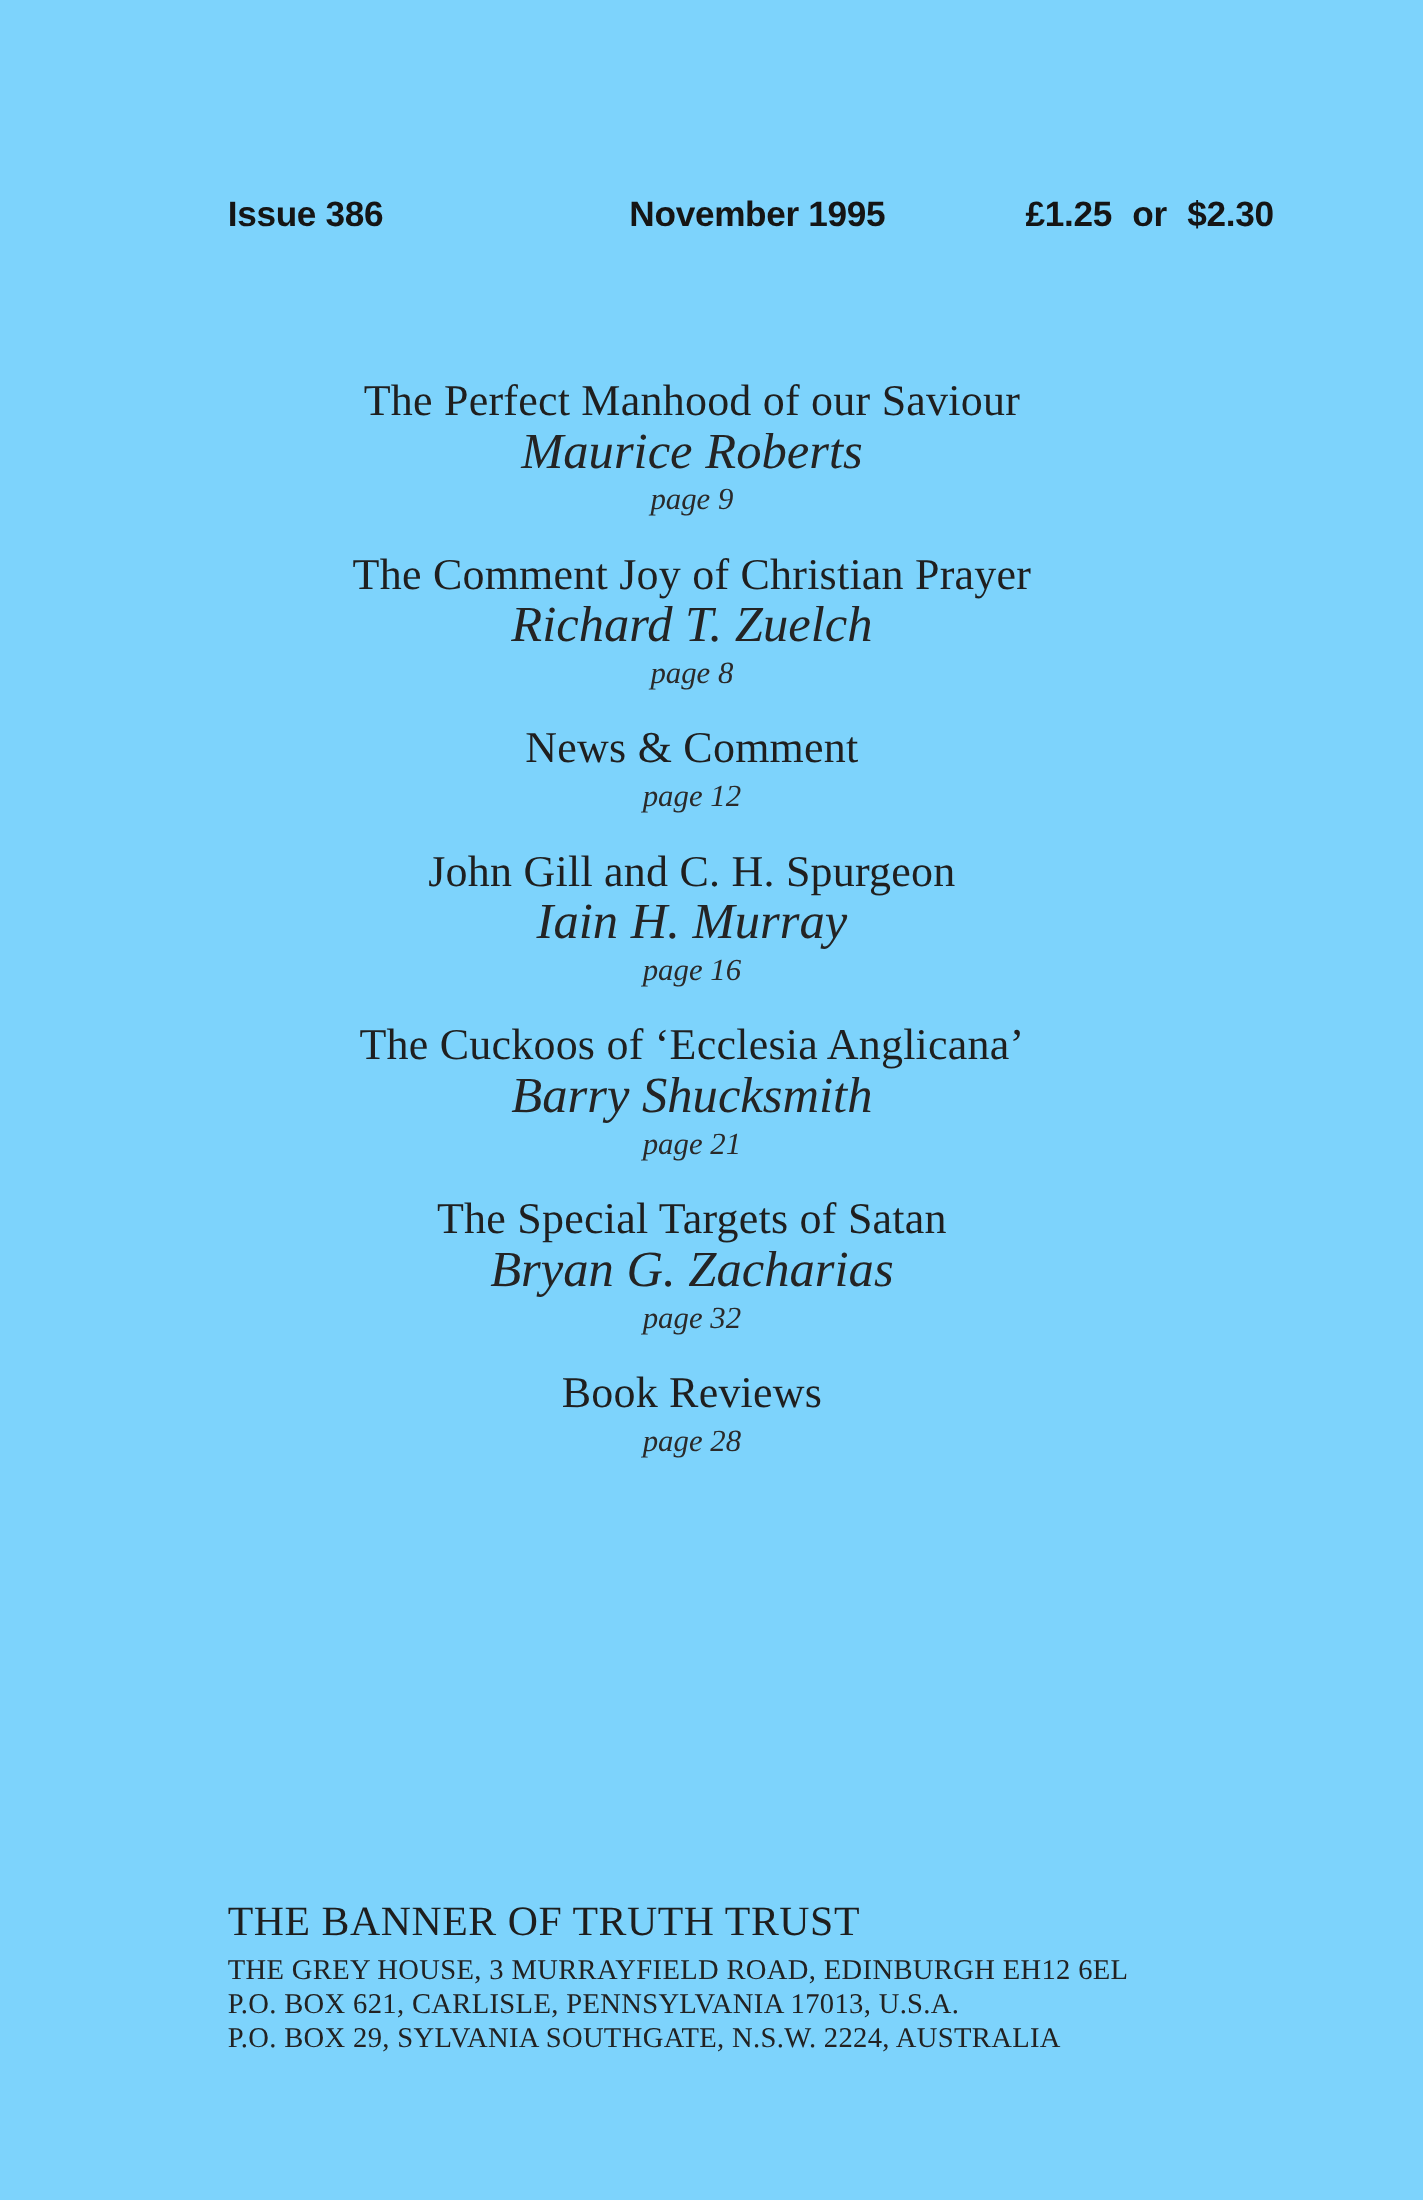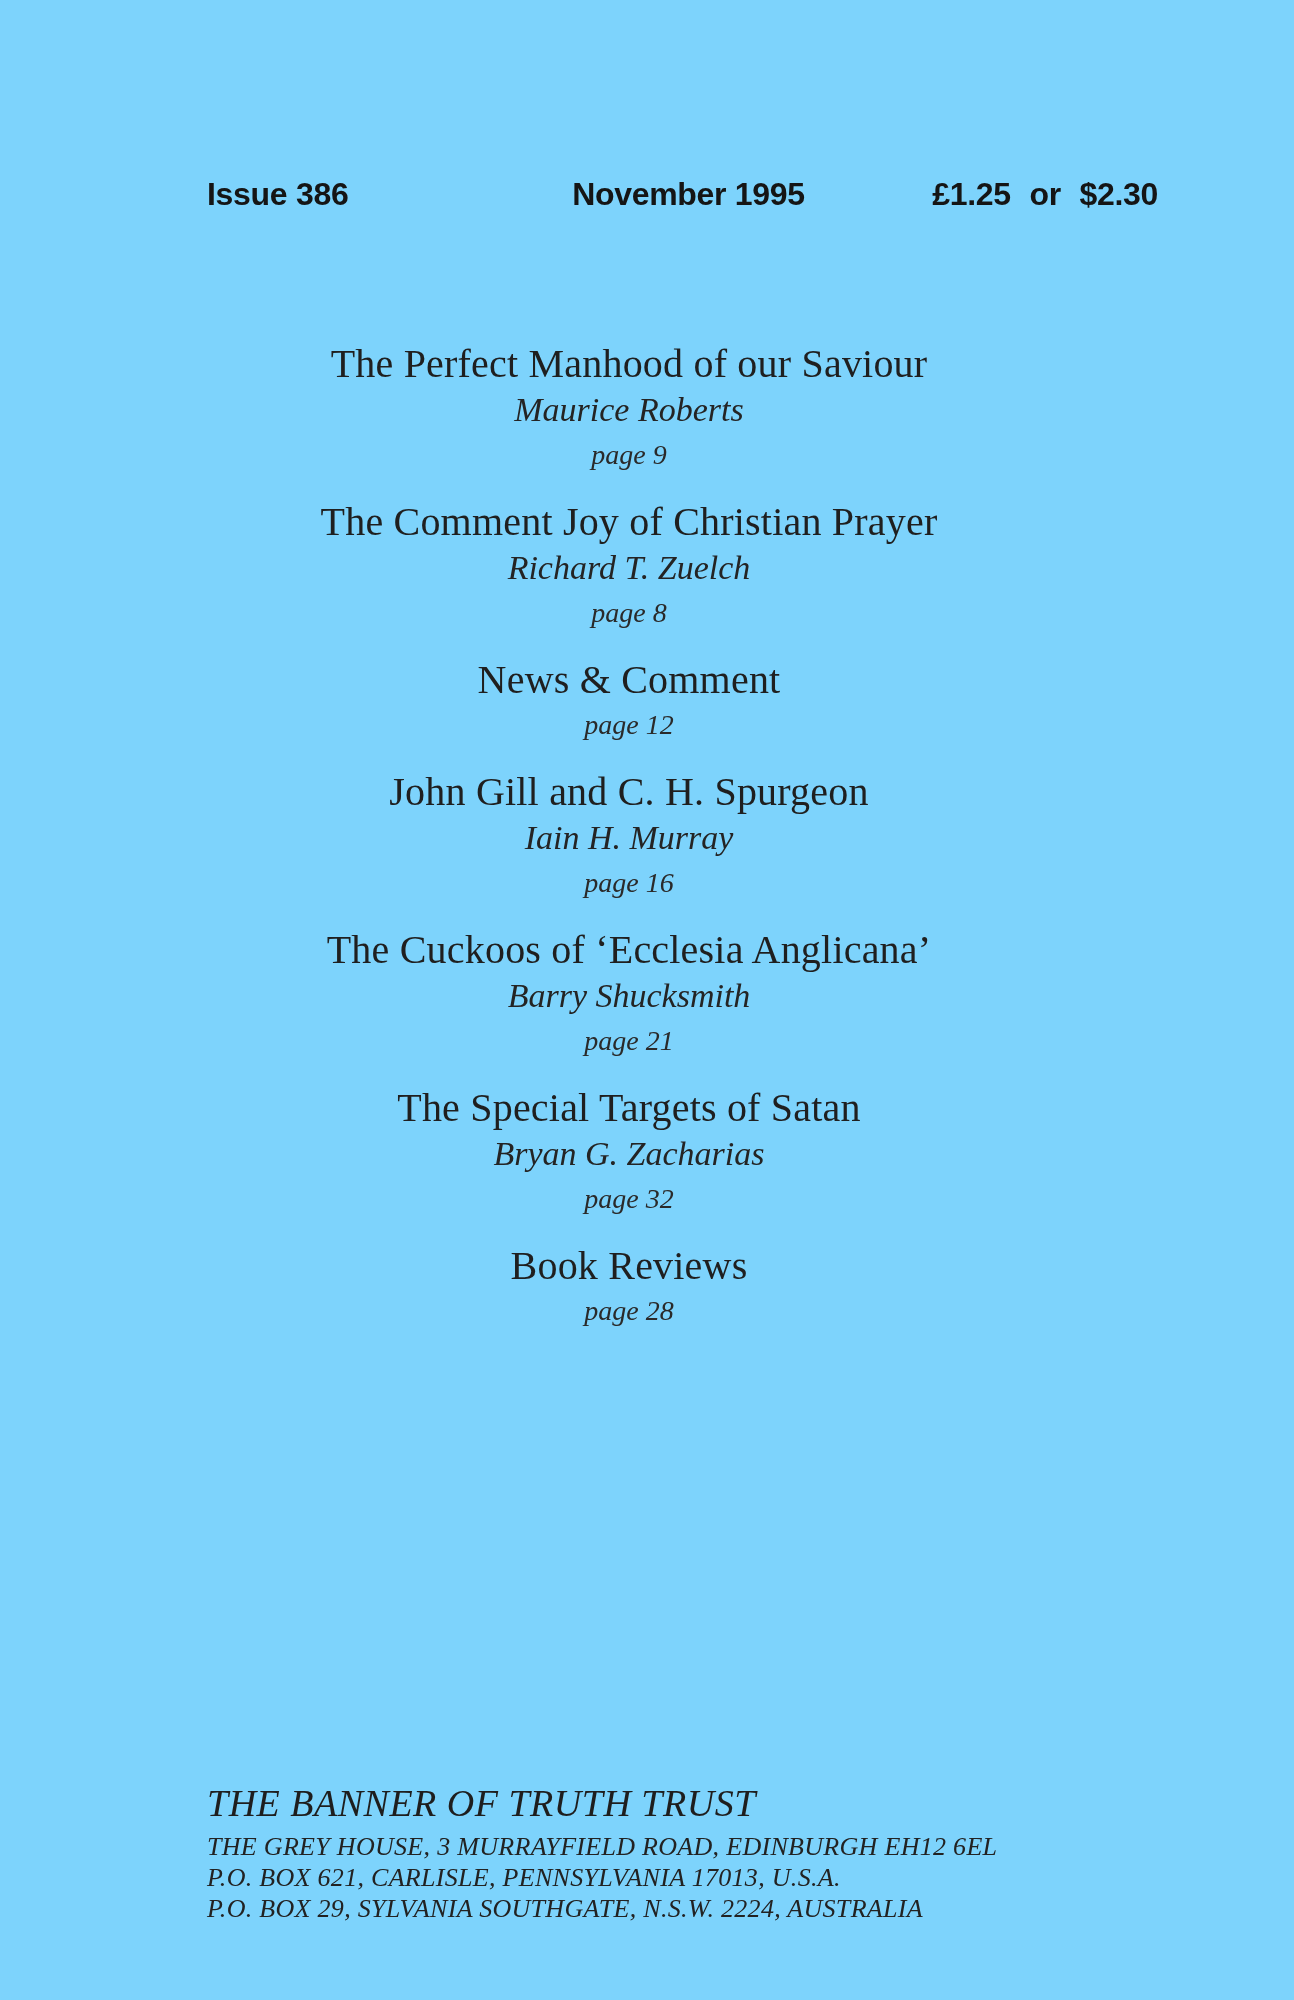--- a/index.html
+++ b/index.html
@@ -46,38 +46,37 @@
   }
   .toc-entry { margin: 0 0 21px 0; }
   .article-title {
     font-size: 40px;
     line-height: 47px;
     color: #1f1f1f;
     letter-spacing: 0.2px;
   }
   .article-author {
     font-style: italic;
-    font-size: 34px;
+    font-size: 46px;
     line-height: 46px;
     color: #242424;
   }
   .article-page {
     font-style: italic;
     font-size: 28px;
     line-height: 44px;
     color: #2a2a2a;
   }
 
   
   .publisher {
     position: absolute;
-    top: 1780px;
+    top: 1724px;
     left: 207px;
     width: 1000px;
-    font-style: italic;
   }
   .publisher-name {
     font-size: 38px;
     line-height: 46px;
     letter-spacing: 0.5px;
     color: #1e1e1e;
   }
   .publisher-addresses { margin-top: 5px; }
   .publisher-address {
     font-size: 26px;

